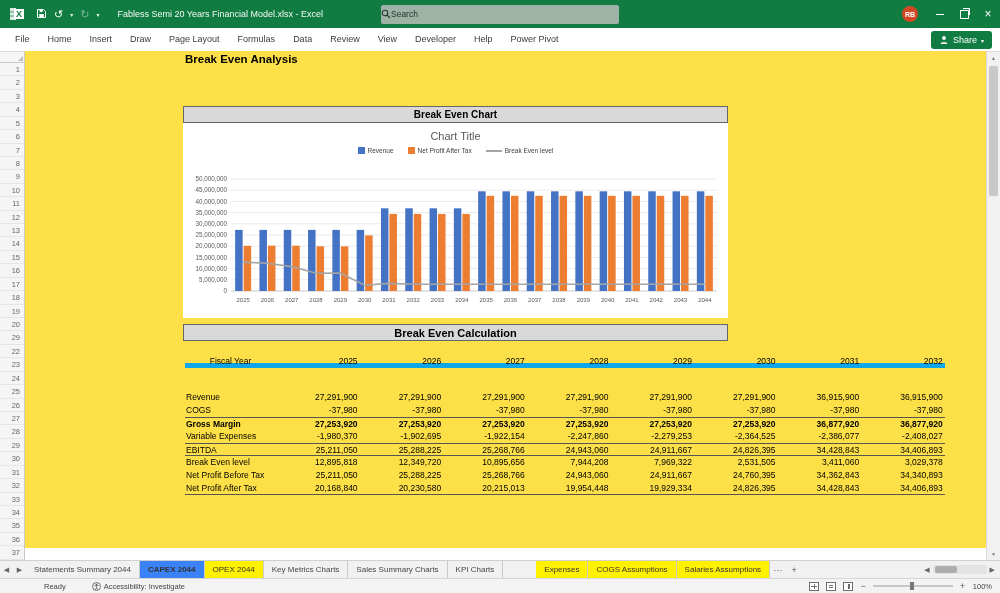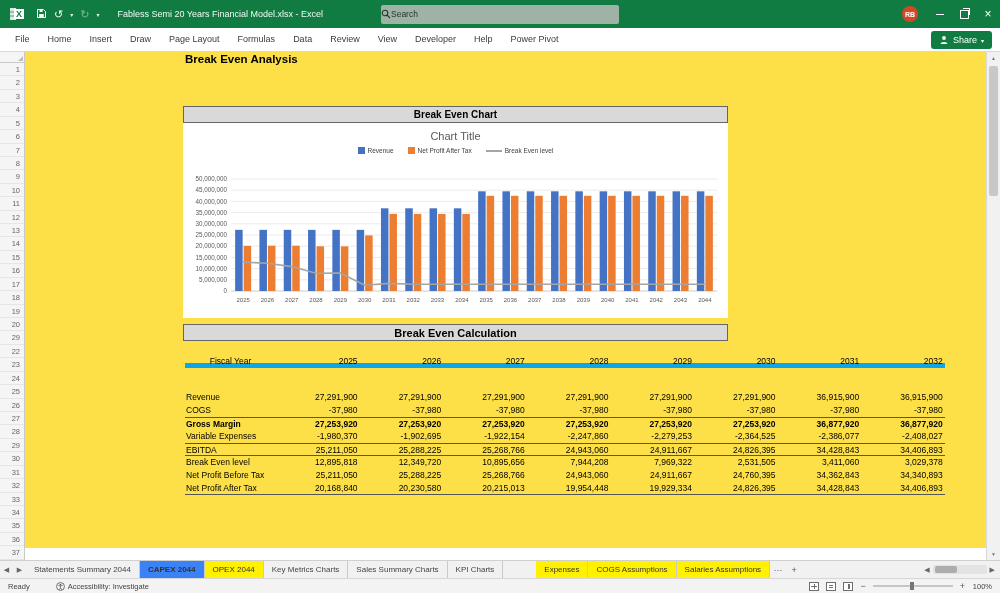--- a/index.html
+++ b/index.html
@@ -70,21 +70,21 @@
   .tab-nav{width:13px;display:flex;align-items:center;justify-content:center;color:#666;font-size:7px;}
   .sheet-tab{display:flex;align-items:center;padding:0 8px;border-right:1px solid #C9C9C9;white-space:nowrap;}
   .sheet-tab.active{background:#86efac;color:#0E703B;font-weight:normal;box-shadow:inset 0 -2px 0 #107C41;margin-top:44px;}
   .tab-more,.tab-add{width:16px;display:flex;align-items:center;justify-content:center;color:#555;font-size:9px;}
   .tab-scroll{margin-left:auto;display:flex;align-items:center;gap:3px;padding-right:5px;}
   .tab-scroll .arr{font-size:7px;color:#666;}
   .hs-track{width:54px;height:9px;background:#E3E3E3;border-radius:2px;position:relative;}
   .hs-thumb{position:absolute;left:2px;top:1px;width:22px;height:7px;background:#ADADAD;border-radius:2px;}
 
   
-  .statusbar{position:absolute;left:0;bottom:0;width:1000px;height:15px;background:#F3F3F3;border-top:1px solid #D6D6D6;display:flex;align-items:center;font-size:7.5px;color:#444;box-sizing:border-box;}
+  .statusbar{position:absolute;left:0;bottom:0;width:1000px;height:15px;background:#F3F3F3;border-top:1px solid #D6D6D6;display:flex;align-items:center;font-size:7.5px;color:#444;box-sizing:border-box;padding-left:36px;}
   .status-ready{margin-left:8px;}
   .status-acc{margin-left:26px;display:flex;align-items:center;gap:3px;}
   .status-right{margin-left:auto;display:flex;align-items:center;gap:7px;margin-right:8px;}
   .vicon{width:10px;height:9px;border:1px solid #6E6E6E;position:relative;background:#fff;box-sizing:border-box;}
   .vicon.grid::before{content:"";position:absolute;left:1px;right:1px;top:3px;height:1px;background:#6E6E6E;}
   .vicon.grid::after{content:"";position:absolute;top:1px;bottom:1px;left:4px;width:1px;background:#6E6E6E;}
   .vicon.page::before{content:"";position:absolute;left:2px;right:2px;top:2px;height:1px;background:#6E6E6E;box-shadow:0 2px 0 #6E6E6E;}
   .vicon.break::before{content:"";position:absolute;top:1px;bottom:1px;left:4px;width:2px;background:#6E6E6E;}
   .zoom-minus,.zoom-plus{font-size:9px;color:#555;}
   .zoom-track{width:80px;height:2px;background:#C6C6C6;position:relative;}

